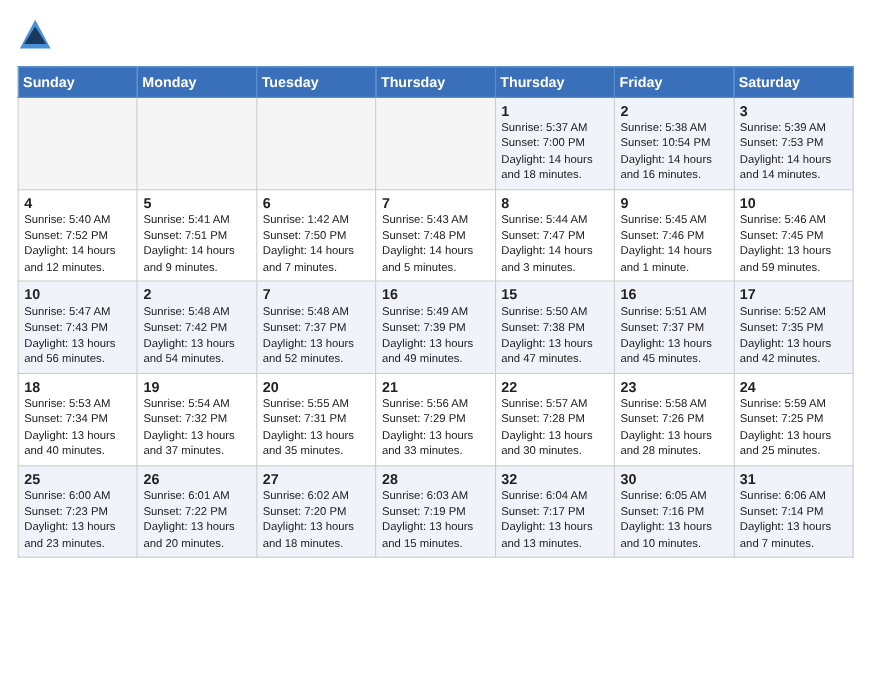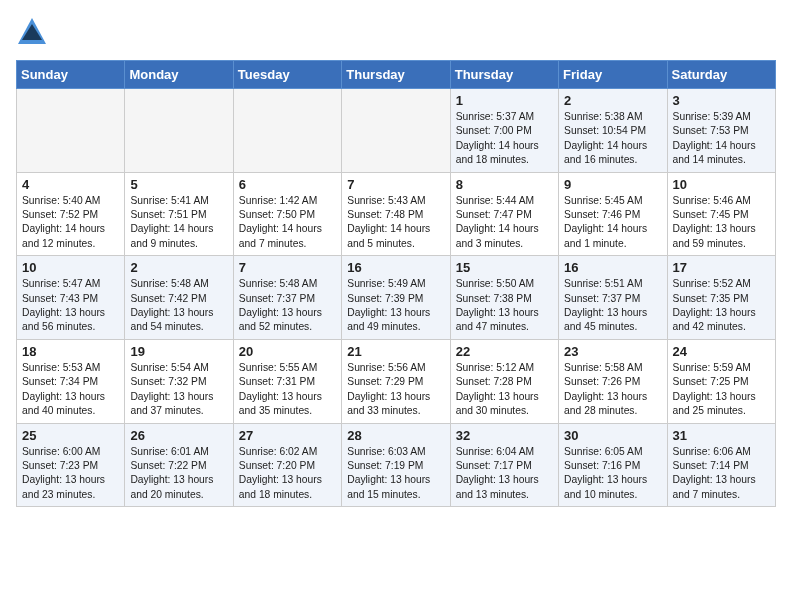--- a/index.html
+++ b/index.html
@@ -273,21 +273,21 @@
         </td>
         <td>
           <span class="day-num">21</span>
           <div class="cell-text">Sunrise: 5:56 AM</div>
           <div class="cell-text">Sunset: 7:29 PM</div>
           <div class="cell-text">Daylight: 13 hours</div>
           <div class="cell-text">and 33 minutes.</div>
         </td>
         <td>
           <span class="day-num">22</span>
-          <div class="cell-text">Sunrise: 5:12 AM</div>
+          <div class="cell-text">Sunrise: 5:57 AM</div>
           <div class="cell-text">Sunset: 7:28 PM</div>
           <div class="cell-text">Daylight: 13 hours</div>
           <div class="cell-text">and 30 minutes.</div>
         </td>
         <td>
           <span class="day-num">23</span>
           <div class="cell-text">Sunrise: 5:58 AM</div>
           <div class="cell-text">Sunset: 7:26 PM</div>
           <div class="cell-text">Daylight: 13 hours</div>
           <div class="cell-text">and 28 minutes.</div>

